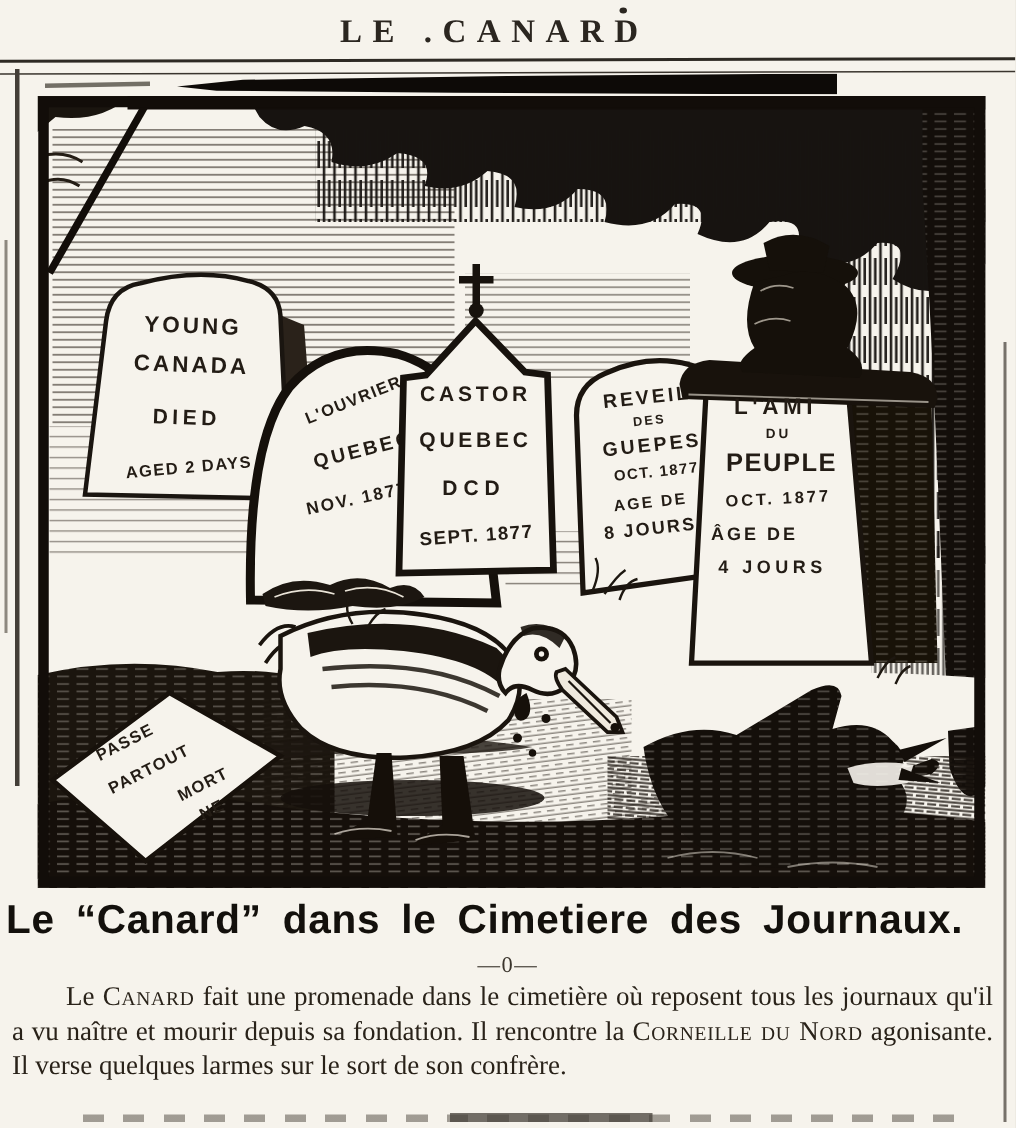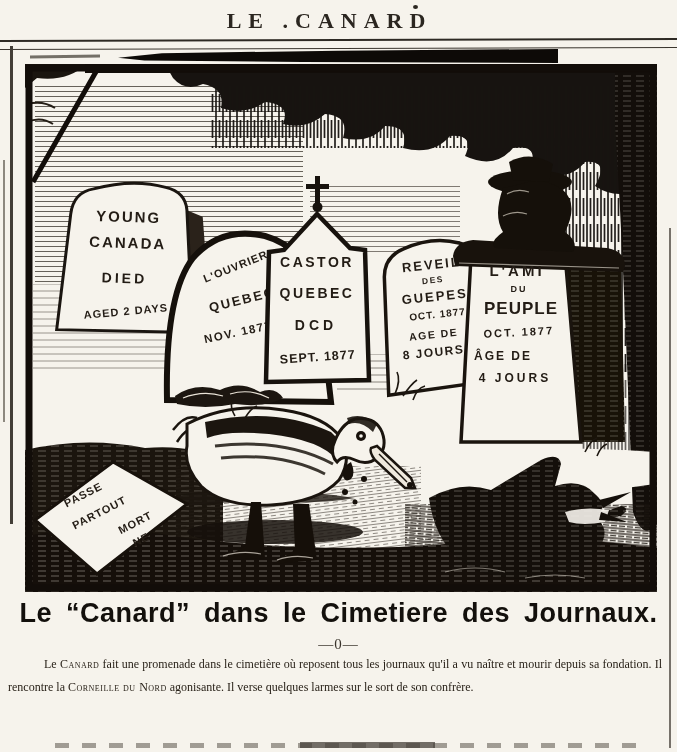--- a/index.html
+++ b/index.html
@@ -29,29 +29,29 @@
   
   .rule-left-a{position:absolute; left:10px; top:46px; width:2.5px; height:478px; background:#433e37;}
   .rule-left-b{position:absolute; left:3px; top:160px; width:1.5px; height:262px; background:#8d887f;}
   .rule-right{position:absolute; left:669px; top:228px; width:1.5px; height:520px; background:#76716a;}
   
   .engraving{position:absolute; left:25px; top:64px; width:632px; height:528px;}
   .engraving svg{display:block;}
   .stone-text{font-family:"Liberation Sans", sans-serif; font-weight:bold; fill:#231c15;}
   
   .caption{
-    position:absolute; left:4px; top:598px; width:669px; text-align:center;
+    position:absolute; left:4px; top:598px; width:669px; text-align:left;
     font-family:"Liberation Sans", sans-serif; font-weight:bold; font-size:27px;
     letter-spacing:0.5px; word-spacing:6px; color:#13100c; white-space:nowrap;
   }
   .divider{position:absolute; left:0; top:636px; width:677px; text-align:center; font-size:15px; color:#3a342c; letter-spacing:1px;}
   
   .article{
     position:absolute; left:8px; top:653px; width:654px;
-    font-size:12px; line-height:23px; text-align:justify;
+    font-size:18px; line-height:23px; text-align:justify;
     text-indent:36px; color:#292219;
   }
   .sc{font-variant:small-caps; letter-spacing:0.5px;}
   .cutoff{
     position:absolute; left:55px; top:743px; width:590px; height:5px; opacity:.55;
     background:repeating-linear-gradient(90deg,#5a544b 0 14px, transparent 14px 27px);
   }
   .cutoff2{position:absolute; left:300px; top:742px; width:135px; height:6px; background:#46403a; opacity:.75;}
 </style>
 </head>

